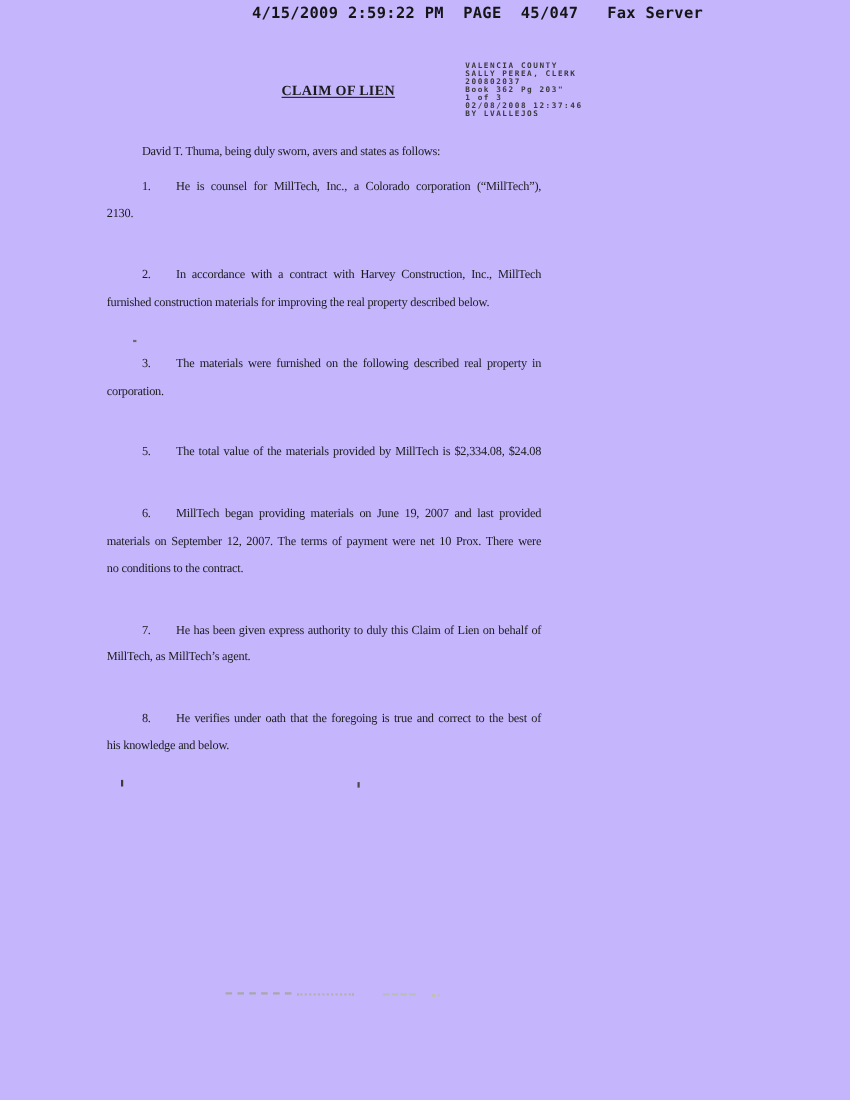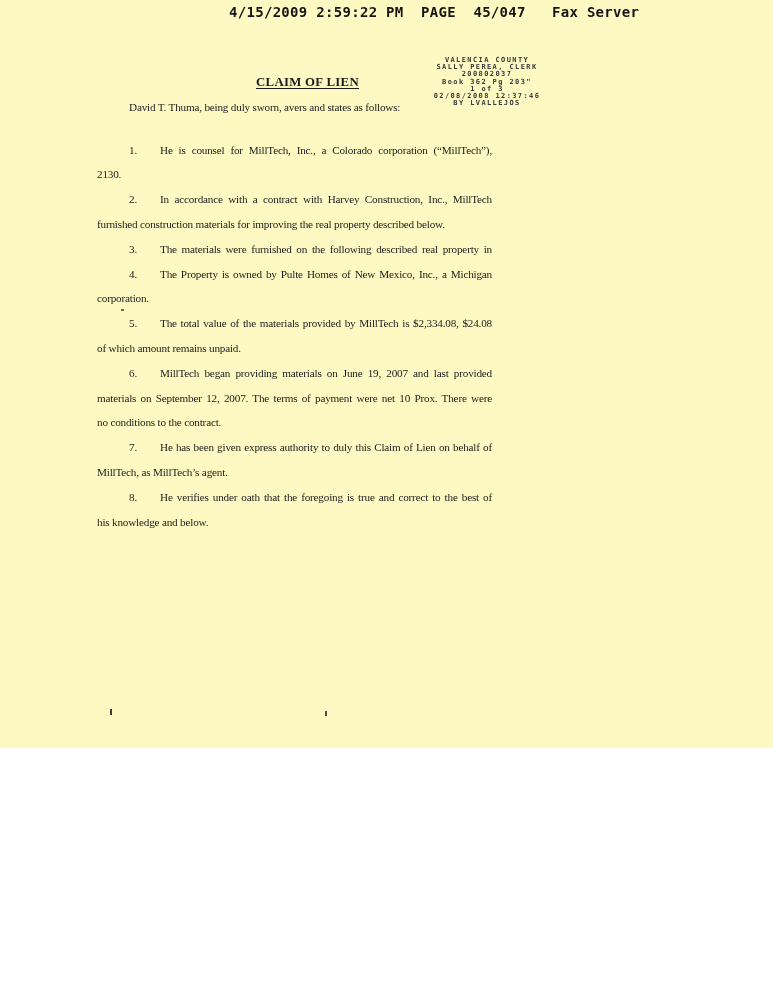--- a/index.html
+++ b/index.html
@@ -1,22 +1,22 @@
 <!DOCTYPE html>
 <html><head>
 <meta charset="utf-8">
 <title>Fax Document</title>
 <style>
   * { margin: 0; padding: 0; box-sizing: border-box; }
   html, body { background: #ffffff; }
   .page {
     position: relative;
     width: 773px;
-    height: 748px;
-    background: #fef9c3;
+    height: 1000px;
+    background: #c4b5fd;
     overflow: hidden;
     font-family: "Liberation Serif", serif;
     color: #1c1c1c;
   }
   
   .fax-header {
     position: absolute;
     left: 229px;
     top: 4px;
     font-family: "DejaVu Sans Mono", monospace;
@@ -25,21 +25,21 @@
     letter-spacing: 0.3px;
     white-space: pre;
     color: #151515;
   }
   
   .stamp {
     position: absolute;
     left: 423px;
     top: 57px;
     width: 128px;
-    text-align: center;
+    text-align: left;
     font-family: "DejaVu Sans Mono", monospace;
     font-size: 7px;
     font-weight: 700;
     letter-spacing: 1.4px;
     line-height: 7.2px;
     color: #3a3a3a;
     filter: blur(0.35px);
     white-space: nowrap;
   }
   .stamp .s-line { display: block; }
@@ -61,23 +61,23 @@
     letter-spacing: 0.3px;
   }
   .doc-title .title-text {
     text-decoration: underline;
     text-underline-offset: 2px;
     text-decoration-thickness: 1.4px;
     margin-left: 26px;
   }
   .line { white-space: normal; }
   .jl { text-align: justify; text-align-last: justify; }
-  .indent { text-indent: 32px; }
+  .indent { text-indent: 32px; margin-top: 31px; }
   .indent-deep { text-indent: 65px; }
-  .mt { margin-top: 18px; }
+  .mt { margin-top: 7px; }
   .pnum { display: inline; }
   .tab { display: inline-block; width: 23px; }
   sup.sup { font-size: 0.62em; vertical-align: super; line-height: 0; }
   .exhibit { font-weight: 700; text-decoration: underline; text-underline-offset: 1.5px; }
   
   .artifact { position: absolute; background: #4a4a4a; }
   .dash-seg { position: absolute; height: 0; }
 </style>
 </head>
 <body>
@@ -108,25 +108,23 @@
     <div class="line">2130.</div>
 
     <div class="line indent jl"><span class="pnum">2.</span><span class="tab"></span><span>In accordance with a contract with Harvey Construction, Inc., MillTech</span></div>
     <div class="line">furnished construction materials for improving the real property described below.</div>
 
     <div class="line indent jl"><span class="pnum">3.</span><span class="tab"></span><span>The materials were furnished on the following described real property in</span></div>
 
     <div class="line indent-deep"><span></span><span class="exhibit"></span></div>
     <div class="line"><span></span><span class="exhibit"></span><span></span></div>
 
-    <div class="line indent jl"><span class="pnum">4.</span><span class="tab"></span><span>The Property is owned by Pulte Homes of New Mexico, Inc., a Michigan</span></div>
     <div class="line">corporation.</div>
 
     <div class="line indent jl"><span class="pnum">5.</span><span class="tab"></span><span>The total value of the materials provided by MillTech is $2,334.08, $24.08</span></div>
-    <div class="line">of which amount remains unpaid.</div>
 
     <div class="line indent jl"><span class="pnum">6.</span><span class="tab"></span><span>MillTech began providing materials on June 19, 2007 and last provided</span></div>
     <div class="line jl">materials on September 12, 2007.  The terms of payment were net 10 Prox.  There were</div>
     <div class="line">no conditions to the contract.</div>
 
     <div class="line indent jl"><span class="pnum">7.</span><span class="tab"></span><span>He has been given express authority to duly this Claim of Lien on behalf of</span></div>
     <div class="line">MillTech, as MillTech’s agent.</div>
 
     <div class="line indent jl"><span class="pnum">8.</span><span class="tab"></span><span>He verifies under oath that the foregoing is true and correct to the best of</span></div>
     <div class="line">his knowledge and below.</div>

